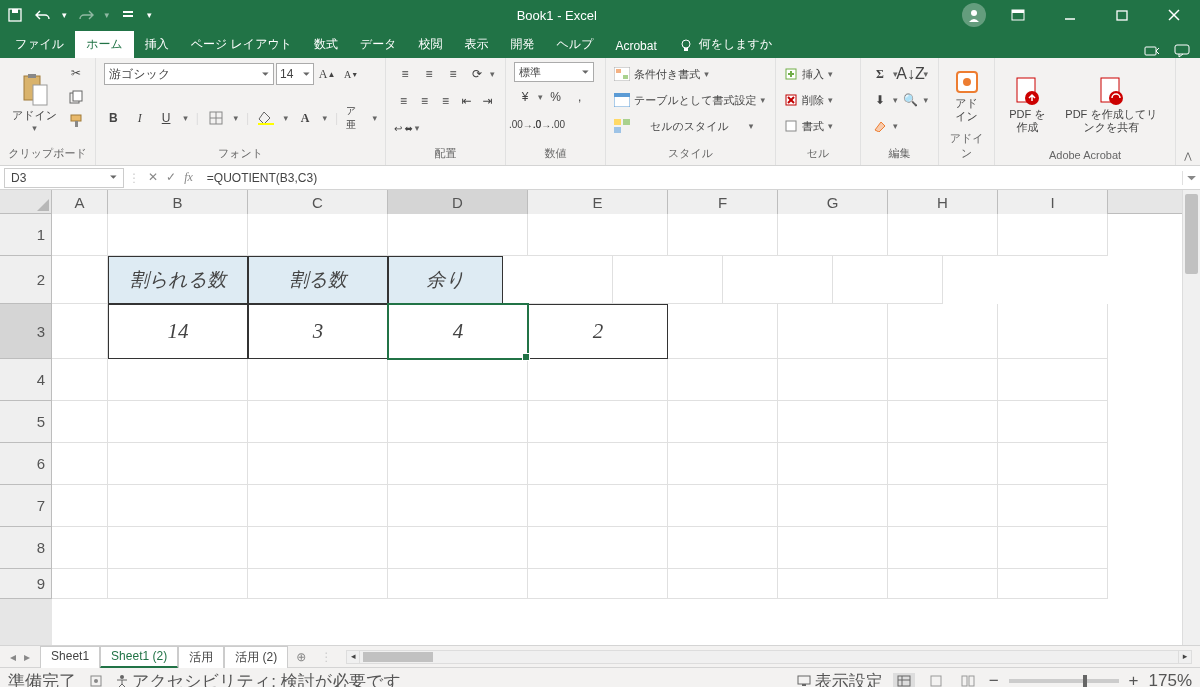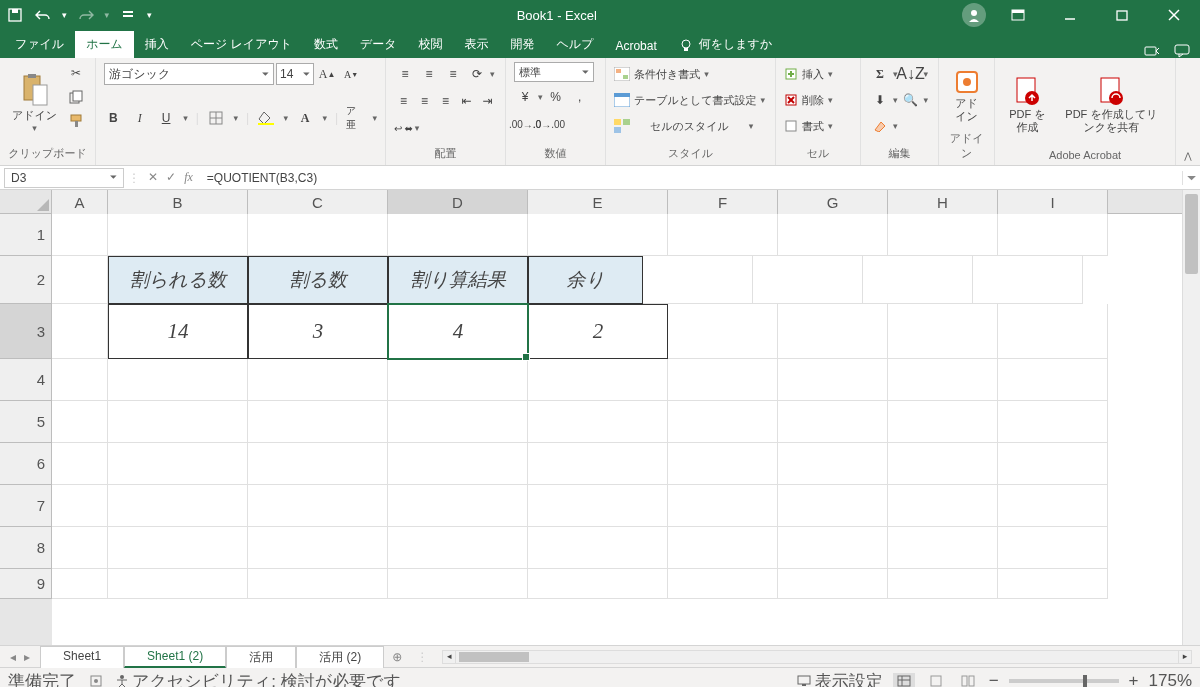--- a/index.html
+++ b/index.html
@@ -58,21 +58,21 @@
 .hdr-cell { background:#deebf3; border:1.5px solid #333 !important; font-size:19px; }
 .data-cell { border:1.5px solid #333 !important; background:#fff; font-family:"Times New Roman", serif; }
 .selected-cell { outline:2px solid #217346; outline-offset:-1px; z-index:3; }
 .selected-cell:after { content:""; position:absolute; right:-3px; bottom:-3px; width:6px; height:6px; background:#217346; border:1px solid #fff; }
 .vscroll { position:absolute; top:0; right:0; width:18px; bottom:0; background:#f0f0f0; border-left:1px solid #ddd; }
 .vthumb { position:absolute; top:4px; left:2px; right:2px; height:80px; background:#c1c1c1; border-radius:2px; }
 
 
 .sheetbar { height:22px; background:#f3f2f1; border-top:1px solid #d4d4d4; display:flex; align-items:center; font-size:12px; }
 .sheet-nav { display:flex; gap:8px; padding:0 10px; color:#888; }
-.sheet-tab { padding:2px 22px; border:1px solid #ccc; border-bottom:none; background:#fff; color:#444; margin-top:1px; }
+.sheet-tab { padding:2px 10px; border:1px solid #ccc; border-bottom:none; background:#fff; color:#444; margin-top:1px; }
 .sheet-tab.active { background:#fff; border-bottom:2px solid #217346; color:#217346; font-weight:500; }
 .sheet-add { padding:0 8px; color:#888; }
 .hscroll { flex:1; margin:0 8px; height:14px; background:#f0f0f0; border:1px solid #ddd; position:relative; }
 .hthumb { position:absolute; left:2px; top:1px; bottom:1px; width:70px; background:#c1c1c1; }
 
 
 .status { height:27px; background:#f3f2f1; border-top:1px solid #d4d4d4; display:flex; align-items:center; font-size:17px; padding:0 8px; gap:14px; color:#555; }
 .status-right { margin-left:auto; display:flex; align-items:center; gap:10px; }
 .view-btn { width:22px; height:16px; display:flex; align-items:center; justify-content:center; border:1px solid transparent; }
 .view-btn.active { background:#ddd; }
@@ -252,20 +252,21 @@
             <span style="font-family:serif;font-weight:bold">A</span>
           </span>
           <span class="chev">▾</span>
         <span style="color:#ddd">|</span>
         <span class="mini">
             <span style="font-size:10px">ア亜</span>
           </span>
           <span class="chev">▾</span>
       </div>
     </div>
+    <div class="group-label">フォント</div>
   </div>
 
   <div class="group" style="width:120px">
     <div class="group-body" style="flex-direction:column;gap:3px">
       <div class="row">
         <span class="mini">≡</span>
         <span class="mini">≡</span>
         <span class="mini">≡</span>
         <span class="mini">⟳</span>
           <span class="chev">▾</span>
@@ -482,21 +483,20 @@
         <div class="cell" style="width: 140px;"></div>
         <div class="cell" style="width: 110px;"></div>
         <div class="cell" style="width: 110px;"></div>
         <div class="cell" style="width: 110px;"></div>
         <div class="cell" style="width: 110px;"></div>
       </div>
       <div class="cell-row" style="height: 48px;">
         <div class="cell" style="width: 56px;"></div>
         <div class="cell hdr-cell" style="width: 140px;">割られる数</div>
         <div class="cell hdr-cell" style="width: 140px;">割る数</div>
-        <div class="cell hdr-cell" style="width: 140px;">割り算結果</div>
         <div class="cell hdr-cell" style="width: 115px;">余り</div>
         <div class="cell" style="width: 110px;"></div>
         <div class="cell" style="width: 110px;"></div>
         <div class="cell" style="width: 110px;"></div>
         <div class="cell" style="width: 110px;"></div>
       </div>
       <div class="cell-row" style="height: 55px;">
         <div class="cell" style="width: 56px;"></div>
         <div class="cell data-cell" style="width: 140px;">14</div>
         <div class="cell data-cell" style="width: 140px;">3</div>

